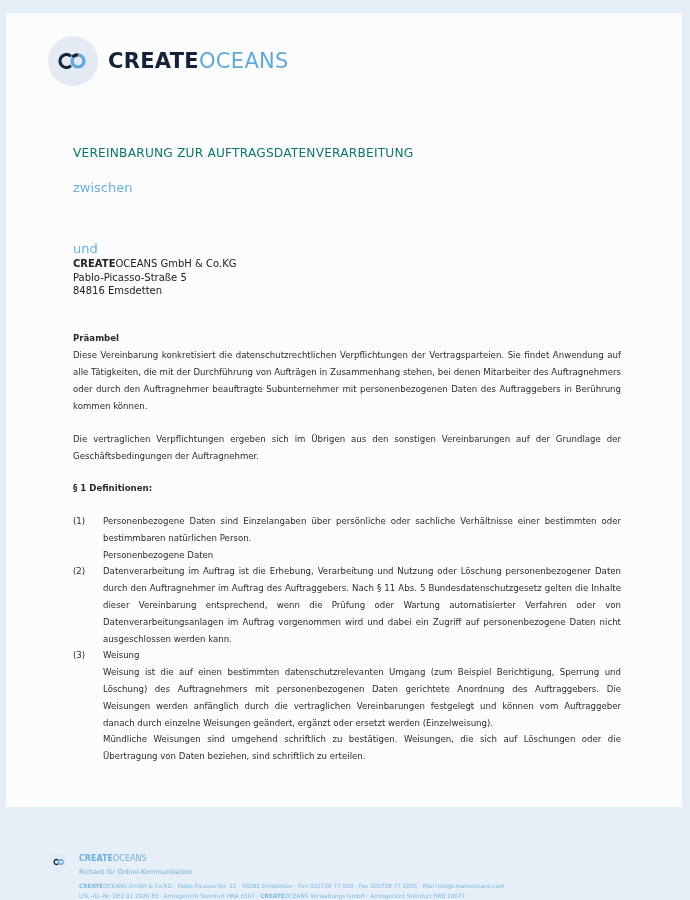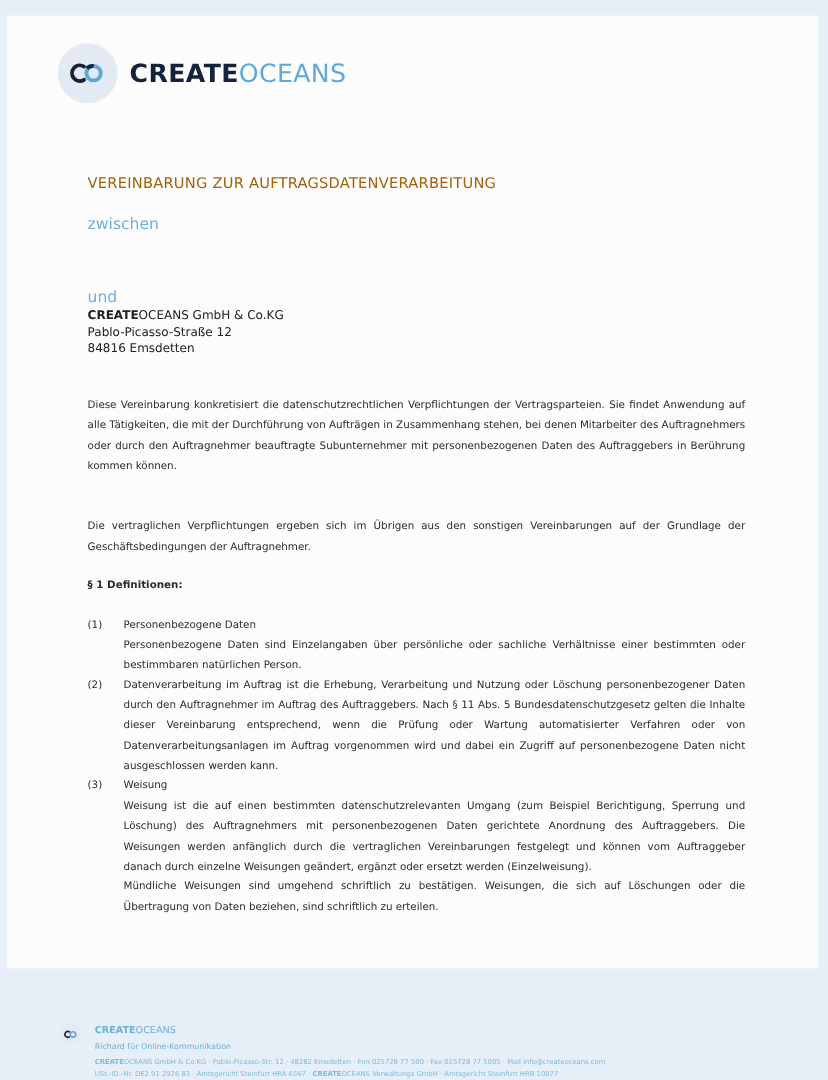--- a/index.html
+++ b/index.html
@@ -29,21 +29,21 @@
   .logo-text {
     margin-left: 10px;
     font-family: "DejaVu Sans", sans-serif;
     font-weight: bold; font-size: 21px; letter-spacing: 0.3px;
   }
   .c-dark { color: #14233a; }
   .c-blue { color: #5fa8d8; font-weight: normal; }
 
   .doc-title {
     position: absolute; left: 67px; top: 133px;
-    font-size: 12.2px; color: #a16207; letter-spacing: 0.2px;
+    font-size: 12.2px; color: #0f766e; letter-spacing: 0.2px;
   }
   .small-blue {
     position: absolute; left: 67px;
     font-size: 13px; color: #6db0da;
   }
   .address {
     position: absolute; left: 67px; top: 244px;
     font-size: 10px; line-height: 13.5px; color: #222;
   }
   .address b { font-weight: bold; }
@@ -97,37 +97,38 @@
       <span class="c-dark">CREATE</span><span class="c-blue">OCEANS</span>
     </div>
   </div>
 
   <div class="doc-title">VEREINBARUNG ZUR AUFTRAGSDATENVERARBEITUNG</div>
   <div class="small-blue" style="top:167px;">zwischen</div>
   <div class="small-blue" style="top:228px;text-align:center;">und</div>
 
   <div class="address">
     <div><b>CREATE</b><span>OCEANS GmbH &amp; Co.KG</span></div>
-    <div>Pablo-Picasso-Straße 12</div>
+    <div>Pablo-Picasso-Straße 5</div>
     <div>84816 Emsdetten</div>
   </div>
 
   <div class="body-text" style="top:317px;">
+    <div class="heading">Präambel</div>
     <div>Diese Vereinbarung konkretisiert die datenschutzrechtlichen Verpflichtungen der Vertragsparteien. Sie findet Anwendung auf alle Tätigkeiten, die mit der Durchführung von Aufträgen in Zusammenhang stehen, bei denen Mitarbeiter des Auftragnehmers oder durch den Auftragnehmer beauftragte Subunternehmer mit personenbezogenen Daten des Auftraggebers in Berührung kommen können.</div>
   </div>
   <div class="body-text" style="top:418px;">Die vertraglichen Verpflichtungen ergeben sich im Übrigen aus den sonstigen Vereinbarungen auf der Grundlage der Geschäftsbedingungen der Auftragnehmer.</div>
 
   <div class="body-text heading" style="top:467px;">§ 1 Definitionen:</div>
 
   <div class="def-list">
     <div class="def-item">
       <div class="def-num">(1)</div>
       <div class="def-body">
+        <div>Personenbezogene Daten sind Einzelangaben über persönliche oder sachliche Verhältnisse einer bestimmten oder bestimmbaren natürlichen Person.</div>
         <div>Personenbezogene Daten</div>
-        <div>Personenbezogene Daten sind Einzelangaben über persönliche oder sachliche Verhältnisse einer bestimmten oder bestimmbaren natürlichen Person.</div>
       </div>
     </div>
     <div class="def-item">
       <div class="def-num">(2)</div>
       <div class="def-body">
         <div>Datenverarbeitung im Auftrag ist die Erhebung, Verarbeitung und Nutzung oder Löschung personenbezogener Daten durch den Auftragnehmer im Auftrag des Auftraggebers. Nach § 11 Abs. 5 Bundesdatenschutzgesetz gelten die Inhalte dieser Vereinbarung entsprechend, wenn die Prüfung oder Wartung automatisierter Verfahren oder von Datenverarbeitungsanlagen im Auftrag vorgenommen wird und dabei ein Zugriff auf personenbezogene Daten nicht ausgeschlossen werden kann.</div>
       </div>
     </div>
     <div class="def-item">
       <div class="def-num">(3)</div>

